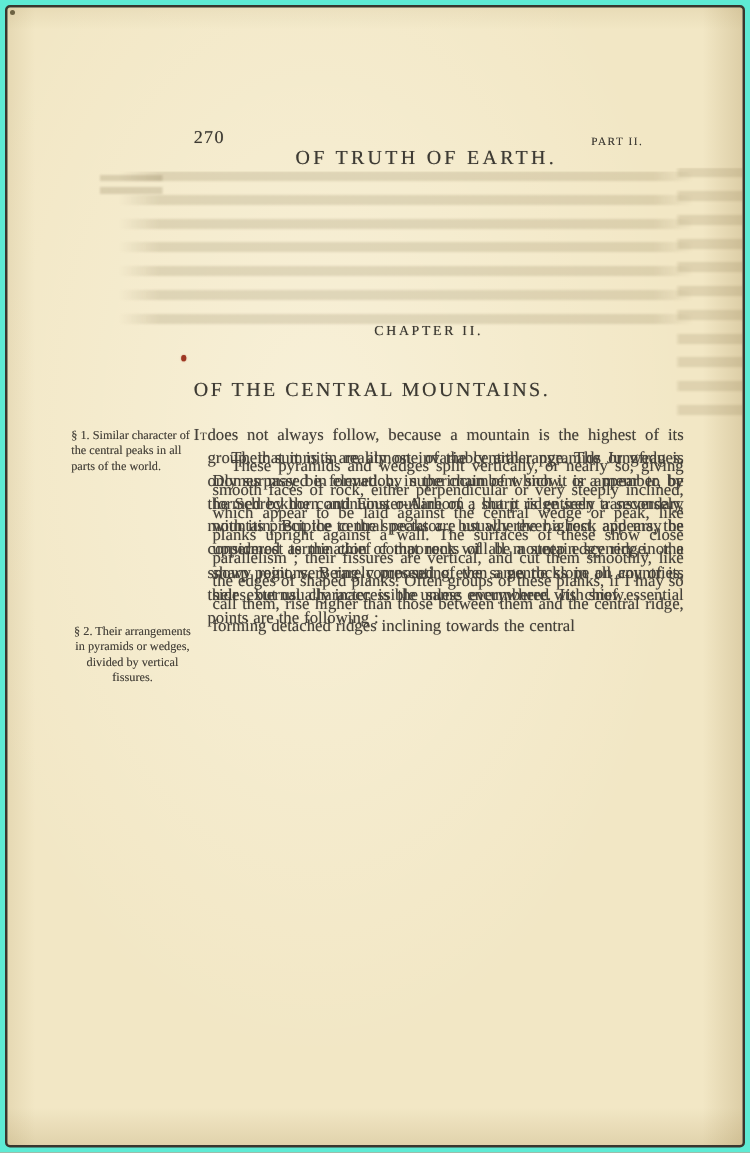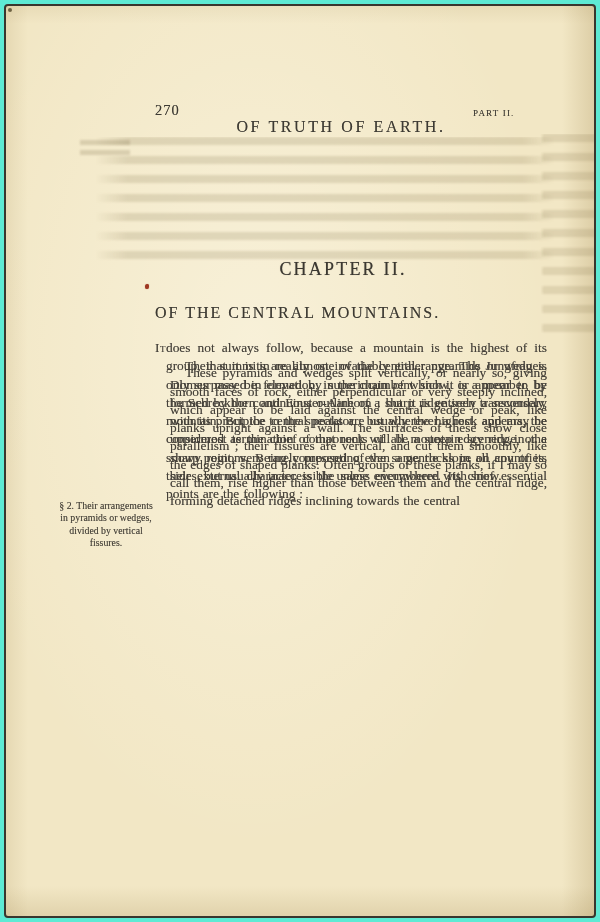--- a/index.html
+++ b/index.html
@@ -36,21 +36,21 @@
     text-shadow:0 0 0.6px rgba(61,58,51,0.55); white-space:nowrap;
   }
   .part-label {
     left:467px; top:102px; font-size:9px; letter-spacing:1.2px;
     color:#3d3a33; text-shadow:0 0 0.5px rgba(61,58,51,0.5); white-space:nowrap;
   }
 
   
   .chapter-title {
     left:149px; top:253px; width:376px; text-align:center;
-    font-size:18px; letter-spacing:2.2px; color:#3b3831;
+    font-size:11px; letter-spacing:2.2px; color:#3b3831;
     text-shadow:0 0 0.7px rgba(59,56,49,0.6); white-space:nowrap;
   }
   .chapter-subtitle {
     left:149px; top:298px; width:376px; text-align:left;
     font-size:16px; letter-spacing:2px; color:#3d3a33;
     text-shadow:0 0 0.6px rgba(61,58,51,0.55); white-space:nowrap;
   }
 
   
   .margin-note {
@@ -111,20 +111,21 @@
     <div class="red-speck"></div>
     <div class="corner-speck"></div>
 
     <span class="pg-num">270</span>
     <span class="running-title">OF TRUTH OF EARTH.</span>
     <span class="part-label">PART II.</span>
 
     <div class="chapter-title">CHAPTER II.</div>
     <div class="chapter-subtitle">OF THE CENTRAL MOUNTAINS.</div>
 
+    <div class="margin-note margin-note-1">§ 1. Similar character of the central peaks in all parts of the world.</div>
     <div class="margin-note margin-note-2">§ 2. Their arrangements in pyramids or wedges, divided by vertical fissures.</div>
 
     <div class="body-col">
       <p><span class="lead-word">It</span><span> does not always follow, because a mountain is the highest of its group, that it is in reality one of the central range.  The Jungfrau is only surpassed in elevation, in the chain of which it is a member, by the Schreckhorn and Finster-Aarhorn ; but it is entirely a secondary mountain.  But the central peaks are usually the highest, and may be considered as the chief components of all mountain scenery in the snowy regions.  Being composed of the same rocks in all countries, their external character is the same everywhere.  Its chief essential points are the following :</span></p>
       <p class="indented">
           <span>Their summits are almost invariably either pyramids or wedges. Domes may be formed by superincumbent snow, or appear to be formed by the continuous outline of a sharp ridge seen transversely, with its precipice to the spectator ; but wherever a rock appears, the uppermost termination of that rock will be a steep edgy ridge, or a sharp point, very rarely presenting even a gentle slope on any of its sides, but usually inaccessible unless encumbered with snow.</span>
         </p>
       <p class="indented gap-above">
           <span>These pyramids and wedges split vertically, or nearly so, giving smooth faces of rock, either perpendicular or very steeply inclined, which appear to be laid against the central wedge or peak, like planks upright against a wall.  The surfaces of these show close parallelism ; their fissures are vertical, and cut them smoothly, like the edges of shaped planks.  Often groups of these planks, if I may so call them, rise higher than those between them and the central ridge, forming detached ridges inclining towards the central</span>
         </p>

